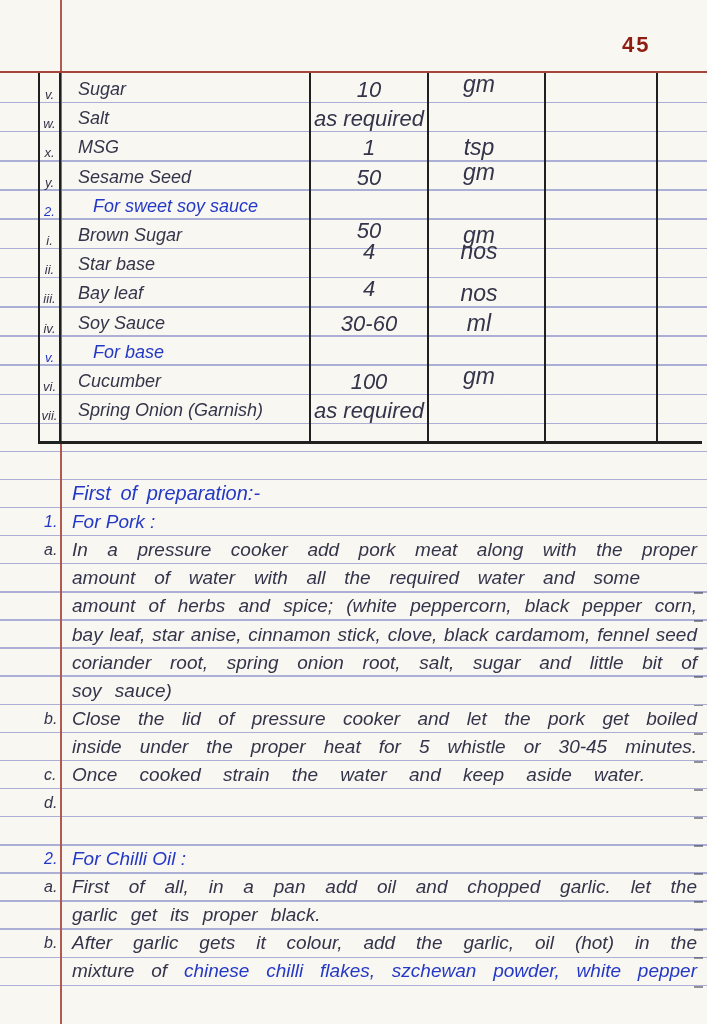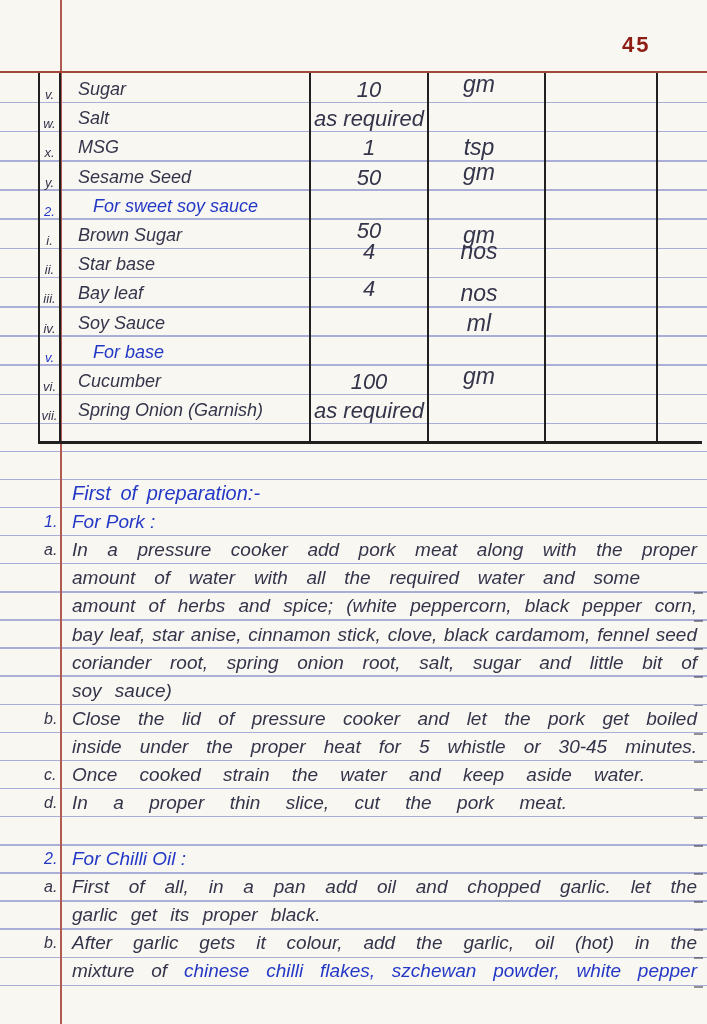--- a/index.html
+++ b/index.html
@@ -123,20 +123,21 @@
     </div>
     <div class="trow hw" style="top:280px">
       <span class="c-num">iii.</span>
       <span class="c-name">Bay leaf</span>
       <span class="c-qty hi6">4</span>
       <span class="c-unit">nos</span>
     </div>
     <div class="trow hw" style="top:310px">
       <span class="c-num">iv.</span>
       <span class="c-name">Soy Sauce</span>
+      <span class="c-qty">30-60</span>
       <span class="c-unit">ml</span>
     </div>
     <div class="trow hw sec ink-blue" style="top:339px">
       <span class="c-num">v.</span>
       <span class="c-name">For base</span>
     </div>
     <div class="trow hw" style="top:368px">
       <span class="c-num">vi.</span>
       <span class="c-name">Cucumber</span>
       <span class="c-qty">100</span>
@@ -189,21 +190,20 @@
     <div class="mline hw fill" style="top:732px">
       <span class="mk"></span>
       <span>inside under the proper heat for 5 whistle or 30-45 minutes.</span>
     </div>
     <div class="mline hw fill w573" style="top:760px">
       <span class="mk">c.</span>
       <span>Once cooked strain the water and keep aside water.</span>
     </div>
     <div class="mline hw fill w495" style="top:788px">
       <span class="mk">d.</span>
-      <span>In a proper thin slice, cut the pork meat.</span>
     </div>
 
     <div class="mline hw ink-blue" style="top:844px">
       <span class="mk ink-blue">2.</span>
       <span>For Chilli Oil :</span>
     </div>
     <div class="mline hw fill" style="top:872px">
       <span class="mk">a.</span>
       <span>First of all, in a pan add oil and chopped garlic. let the</span>
     </div>

